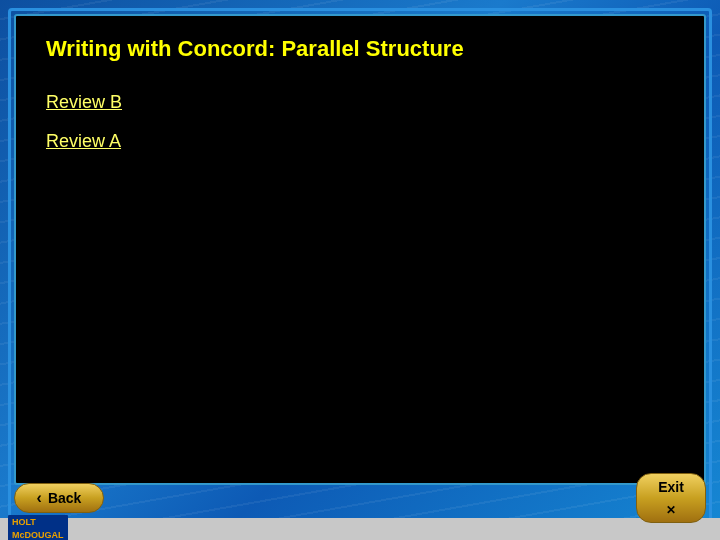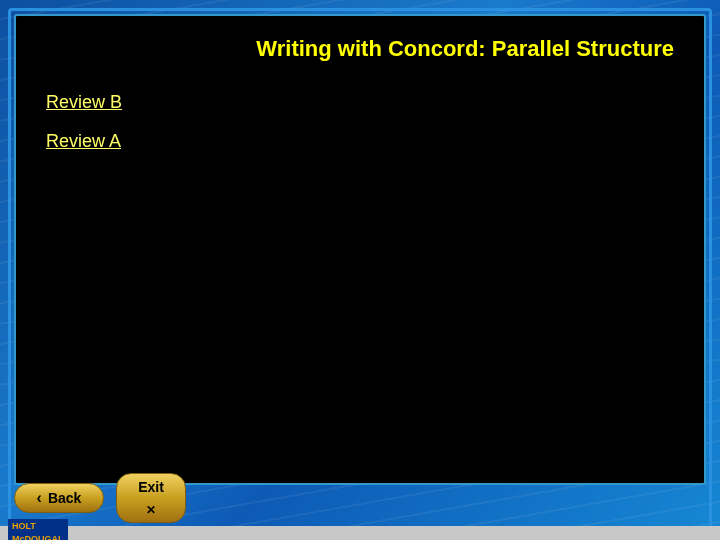--- a/index.html
+++ b/index.html
@@ -56,21 +56,21 @@
       border: 2px solid #3399cc;
       border-radius: 3px;
       z-index: 2;
       padding: 20px 30px;
     }
 
     .page-title {
       color: #ffff00;
       font-size: 22px;
       font-weight: bold;
-      text-align: right;
+      text-align: left;
       margin-bottom: 30px;
     }
 
     .link-list {
       list-style: none;
       margin-top: 10px;
     }
 
     .link-list li {
       margin-bottom: 18px;
@@ -82,21 +82,21 @@
       text-decoration: underline;
       cursor: pointer;
     }
 
     
     .logo-area {
       position: absolute;
       bottom: 0;
       left: 0;
       right: 0;
-      height: 14px;
+      height: 22px;
       background: #c8c8c8;
       z-index: 4;
       display: flex;
       align-items: center;
       padding: 0 8px;
       gap: 8px;
     }
 
     .logo-box {
       background: #003087;
@@ -121,21 +121,21 @@
     
     .nav-buttons {
       position: absolute;
       bottom: 25px;
       left: 14px;
       right: 14px;
       height: 34px;
       z-index: 5;
       display: flex;
       align-items: center;
-      justify-content: flex-start;
+      justify-content: space-between;
       gap: 12px;
     }
 
     .nav-btn {
       background: linear-gradient(180deg, #f0d060 0%, #c8a020 50%, #a07010 100%);
       border: 1px solid #806010;
       border-radius: 15px;
       color: #000;
       font-size: 14px;
       font-weight: bold;

